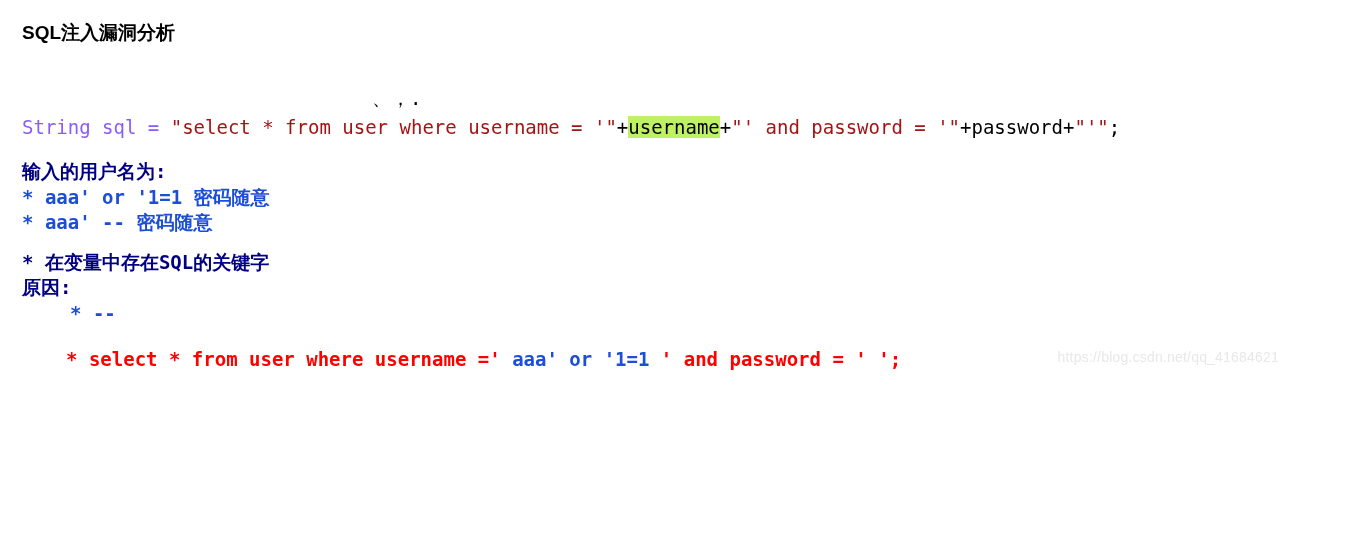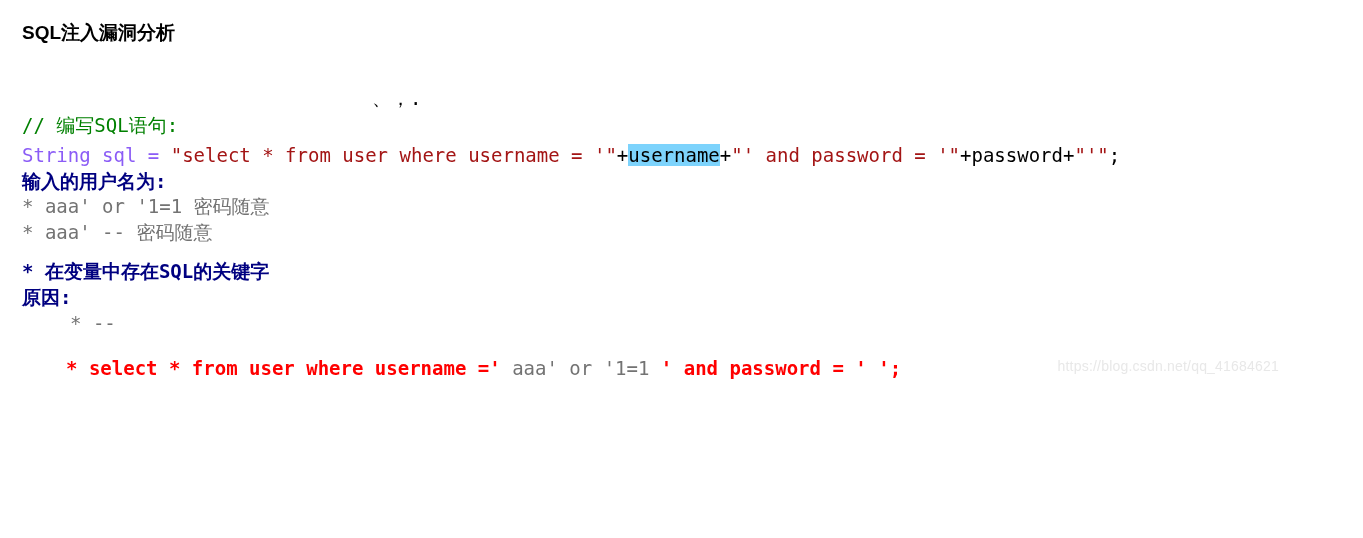--- a/index.html
+++ b/index.html
@@ -4,39 +4,38 @@
 <style>
 html,body{margin:0;padding:0;background:#fff;font-family:"Microsoft YaHei","SimSun",Consolas,monospace;font-size:19px;line-height:1.35;color:#000;font-smooth:never;-webkit-font-smoothing:none}
 .page{width:1291px;padding:20px 14px 0 22px;box-sizing:border-box;position:relative}
 .title{font-size:19px;font-weight:700;color:#000;margin-bottom:40px;font-family:"Microsoft YaHei","SimHei",sans-serif}
 .comma-art{color:#000;margin-left:350px;font-family:Consolas,monospace}
 .comment{color:#008000;font-family:Consolas,"Microsoft YaHei",monospace;margin-top:2px}
 .codeline{font-family:Consolas,monospace;margin-top:4px}
 .kw{color:#8b5cf6}
 .str{color:#a31515}
 .plain{color:#000}
-.hl{background:#7dd3fc}
-.block{}
-.darkred{color:#737373;font-family:"SimSun","NSimSun",monospace;font-weight:400}
+.hl{background:#bef264}
+.block{margin-top:18px}
+.darkred{color:#1d4ed8;font-family:"SimSun","NSimSun",monospace;font-weight:700}
 .navy{color:#000080;font-family:"SimSun","NSimSun","Microsoft YaHei",monospace;font-weight:700}
 .red{color:#ff0000;font-family:"SimSun","NSimSun",Consolas,monospace;font-weight:700}
 .mono{font-family:"SimSun",Consolas,monospace}
 .ind1{padding-left:48px}
 .ind2{padding-left:44px}
 .watermark{position:absolute;right:12px;bottom:6px;color:#e8e8e8;font-size:14px;font-family:Arial,sans-serif;letter-spacing:.2px}
 </style>
 </head>
 <body>
 
 <div class="page">
 
 <div class="title">SQL注入漏洞分析</div>
 
 <div class="comma-art">、，.</div>
-<div class="comment">// 编写SQL语句:</div>
 <div class="codeline">
   <span class="kw">String sql = </span><span class="str">"select * from user where username = '"</span><span class="plain">+</span><span class="plain hl">username</span><span class="plain">+</span><span class="str">"' and password = '"</span><span class="plain">+password+</span><span class="str">"'"</span><span class="plain">;</span>
 </div>
 
 <div class="block">
   <div class="navy">输入的用户名为:</div>
   <div class="darkred mono">* aaa' or '1=1  密码随意</div>
   <div class="darkred mono">* aaa' -- 密码随意</div>
 </div>
 

